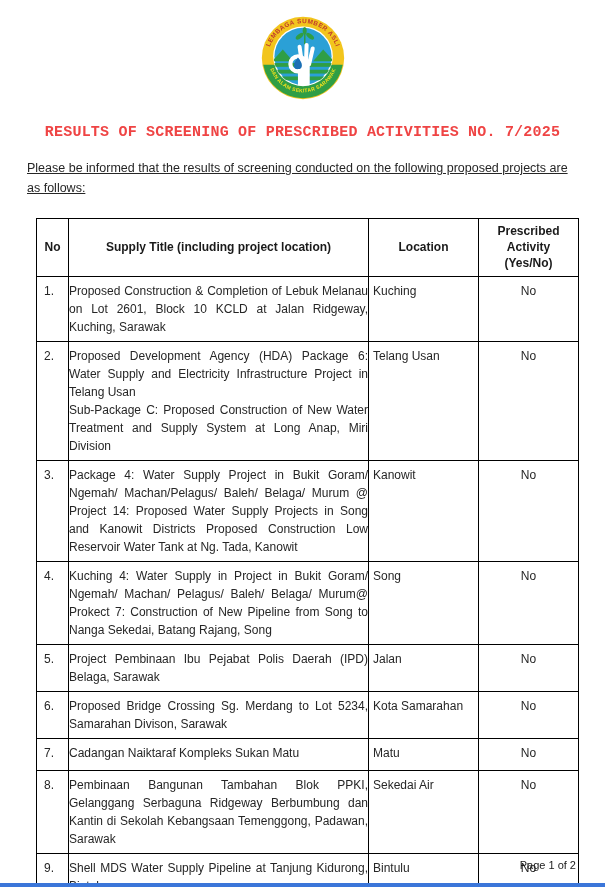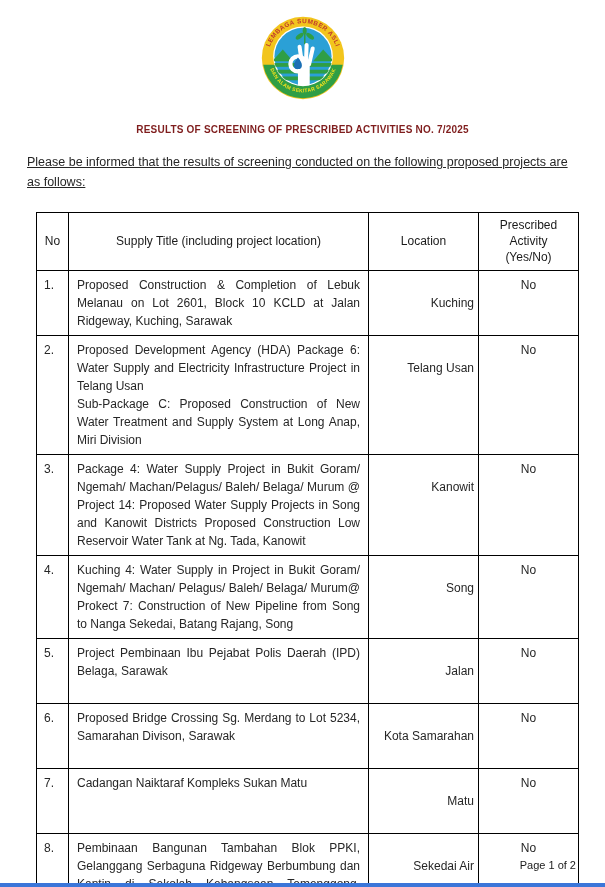--- a/index.html
+++ b/index.html
@@ -14,24 +14,25 @@
   }
   .logo-wrap {
     display: flex;
     justify-content: center;
     padding-top: 16px;
   }
   .logo-wrap svg { width: 84px; height: 84px; }
   .doc-title {
     margin: 24px 20px 0 20px;
     text-align: center;
-    font-size: 10px;
+    font-size: 15px;
     font-weight: 700;
     letter-spacing: 0.2px;
-    color: #7f1d1d;
+    color: #ef4444;
+    font-family: Liberation Mono, monospace;
   }
   .intro {
     margin: 17px 27px 0 27px;
     font-size: 12.5px;
     line-height: 1.6;
     color: #262626;
     text-decoration: underline;
   }
   table.results {
     border-collapse: collapse;
@@ -42,34 +43,34 @@
   table.results th, table.results td {
     border: 1px solid var(--border, #000);
     font-size: 12px;
     color: #262626;
     vertical-align: top;
     line-height: 1.5;
     word-wrap: break-word;
   }
   table.results thead tr { height: 45px; }
   table.results th {
-    font-weight: 400;
+    font-weight: 700;
     text-align: center;
     vertical-align: middle;
     padding: 4px 6px;
     line-height: 1.35;
     color: #1a1a1a;
   }
   .col-no  { width: 32px; }
   .col-title { width: 300px; }
   .col-loc { width: 110px; }
   .col-pre { width: 100px; }
   td.cell-no { padding: 5px 3px 5px 7px; text-align: left; }
-  td.cell-title { padding: 5px 8px; text-align: justify; }
-  td.cell-loc { padding: 23px 4px; text-align: right; }
+  td.cell-title { padding: 5px 0; text-align: justify; }
+  td.cell-loc { padding: 5px 4px; text-align: left; }
   td.cell-pre { padding: 5px 4px; text-align: center; }
   .page-footer {
     position: absolute;
     right: 29px;
     bottom: 16px;
     font-size: 11px;
     color: #1a1a1a;
   }
   .bottom-bar {
     position: absolute;

